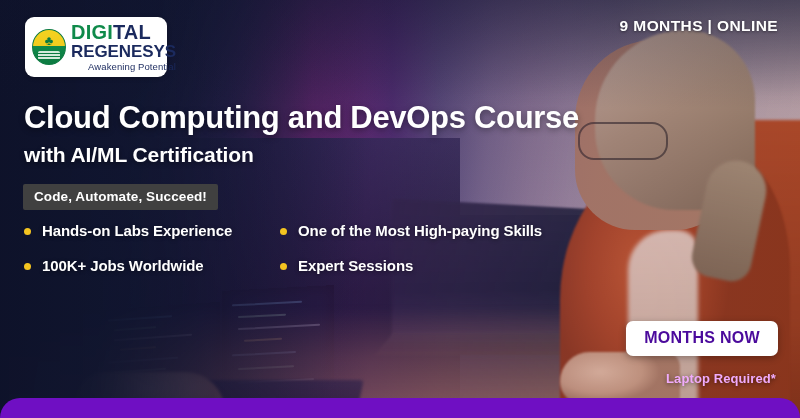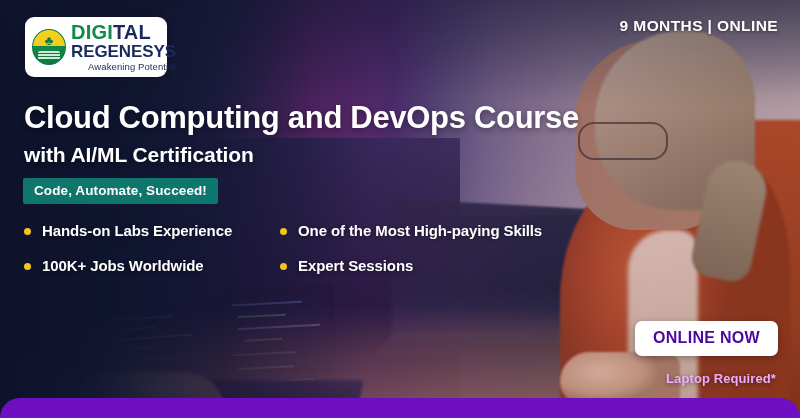--- a/index.html
+++ b/index.html
@@ -277,22 +277,22 @@
     font-size: 21px;
     font-weight: 600;
     letter-spacing: -.1px;
     text-shadow: 0 2px 5px rgba(0,0,0,.4);
     white-space: nowrap;
   }
 
   
   .tagline {
     position: absolute;
-    left: 23px; top: 178px;
-    background: #0f766e;
+    left: 23px; top: 184px;
+    background: #404040;
     color: #ffffff;
     font-size: 13.5px;
     font-weight: 700;
     letter-spacing: .1px;
     padding: 5px 11px 6px 11px;
     border-radius: 2px;
     white-space: nowrap;
   }
 
   
@@ -447,18 +447,18 @@
     <div class="bullet">
       <span class="dot"></span>
       <span class="txt">One of the Most High-paying Skills</span>
     </div>
     <div class="bullet">
       <span class="dot"></span>
       <span class="txt">Expert Sessions</span>
     </div>
   </div>
 
-  <button class="cta-btn">ONLINE NOW</button>
+  <button class="cta-btn">MONTHS NOW</button>
   <div class="cta-note">Laptop Required*</div>
 
   <div class="bottom-bar"></div>
 
 </div>
 
 </body></html>

